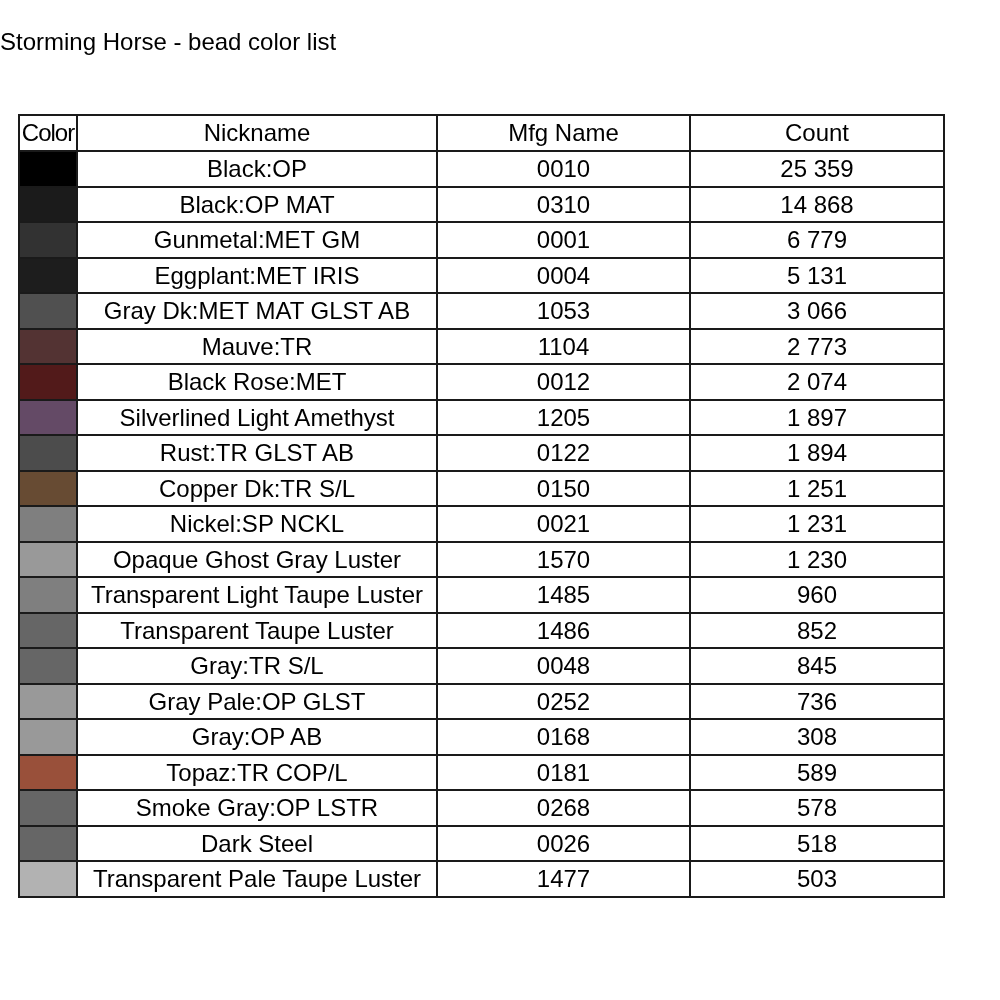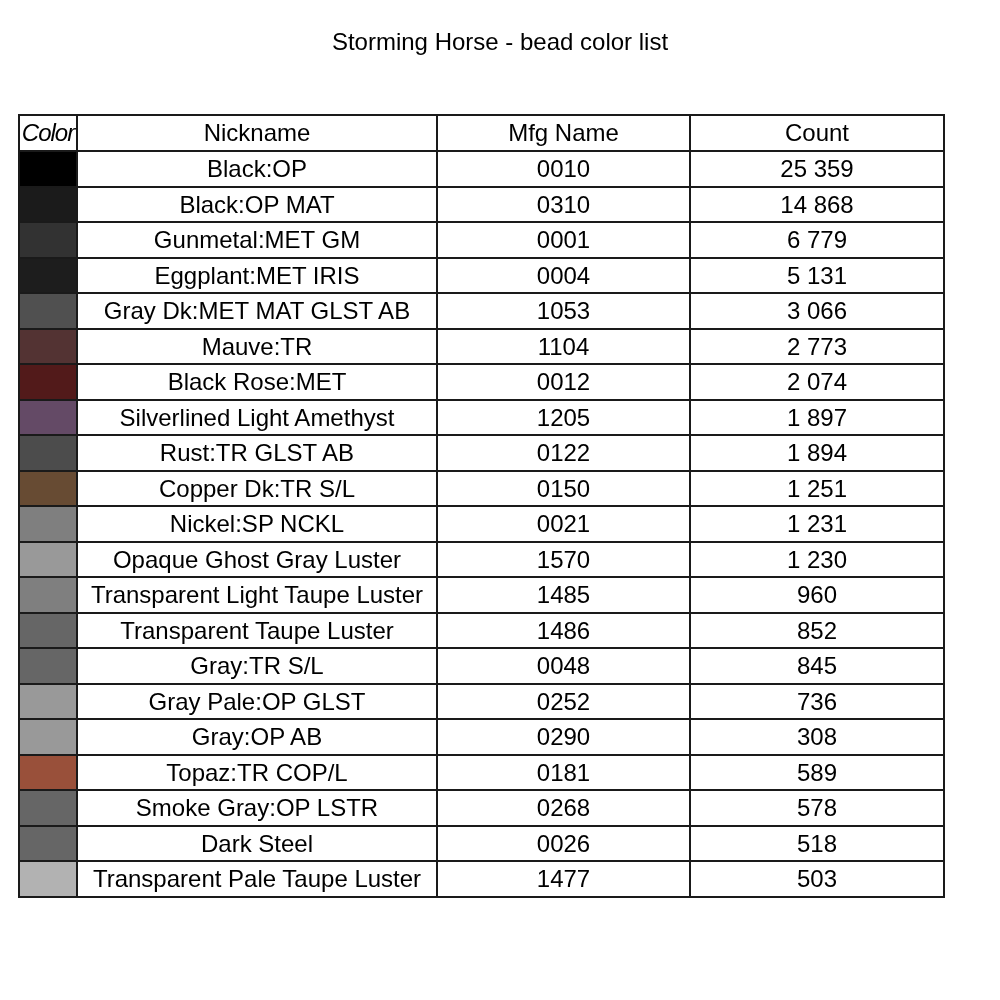--- a/index.html
+++ b/index.html
@@ -15,21 +15,20 @@
   .page {
     position: relative;
     width: 1000px;
     height: 1000px;
   }
   .title {
     position: absolute;
     top: 26px;
     left: 0;
     width: 1000px;
-    text-align: center;
     font-size: 24px;
     line-height: 32px;
   }
   table.beads {
     position: absolute;
     top: 114px;
     left: 18px;
     border-collapse: collapse;
     table-layout: fixed;
     width: 925px;
@@ -47,21 +46,20 @@
   }
   table.beads th { height: 34px; line-height: 34px; }
   col.c-color { width: 58px; }
   col.c-nick { width: 360px; }
   col.c-mfg { width: 253px; }
   col.c-count { width: 254px; }
   th.color-head {
     text-align: left;
     letter-spacing: -1px;
     overflow: hidden;
-    font-style: italic;
   }
   td.swatch { padding: 0; }
   td.nick { letter-spacing: 0px; }
 </style>
 </head>
 <body>
 
 <div class="page">
   <div class="title">Storming Horse - bead color list</div>
 
@@ -173,21 +171,21 @@
         </tr>
         <tr>
           <td class="swatch" style="background: rgb(153, 153, 153);"></td>
           <td class="nick">Gray Pale:OP GLST</td>
           <td>0252</td>
           <td>736</td>
         </tr>
         <tr>
           <td class="swatch" style="background: rgb(153, 153, 153);"></td>
           <td class="nick">Gray:OP AB</td>
-          <td>0290</td>
+          <td>0168</td>
           <td>308</td>
         </tr>
         <tr>
           <td class="swatch" style="background: rgb(153, 80, 58);"></td>
           <td class="nick">Topaz:TR COP/L</td>
           <td>0181</td>
           <td>589</td>
         </tr>
         <tr>
           <td class="swatch" style="background: rgb(102, 102, 102);"></td>

